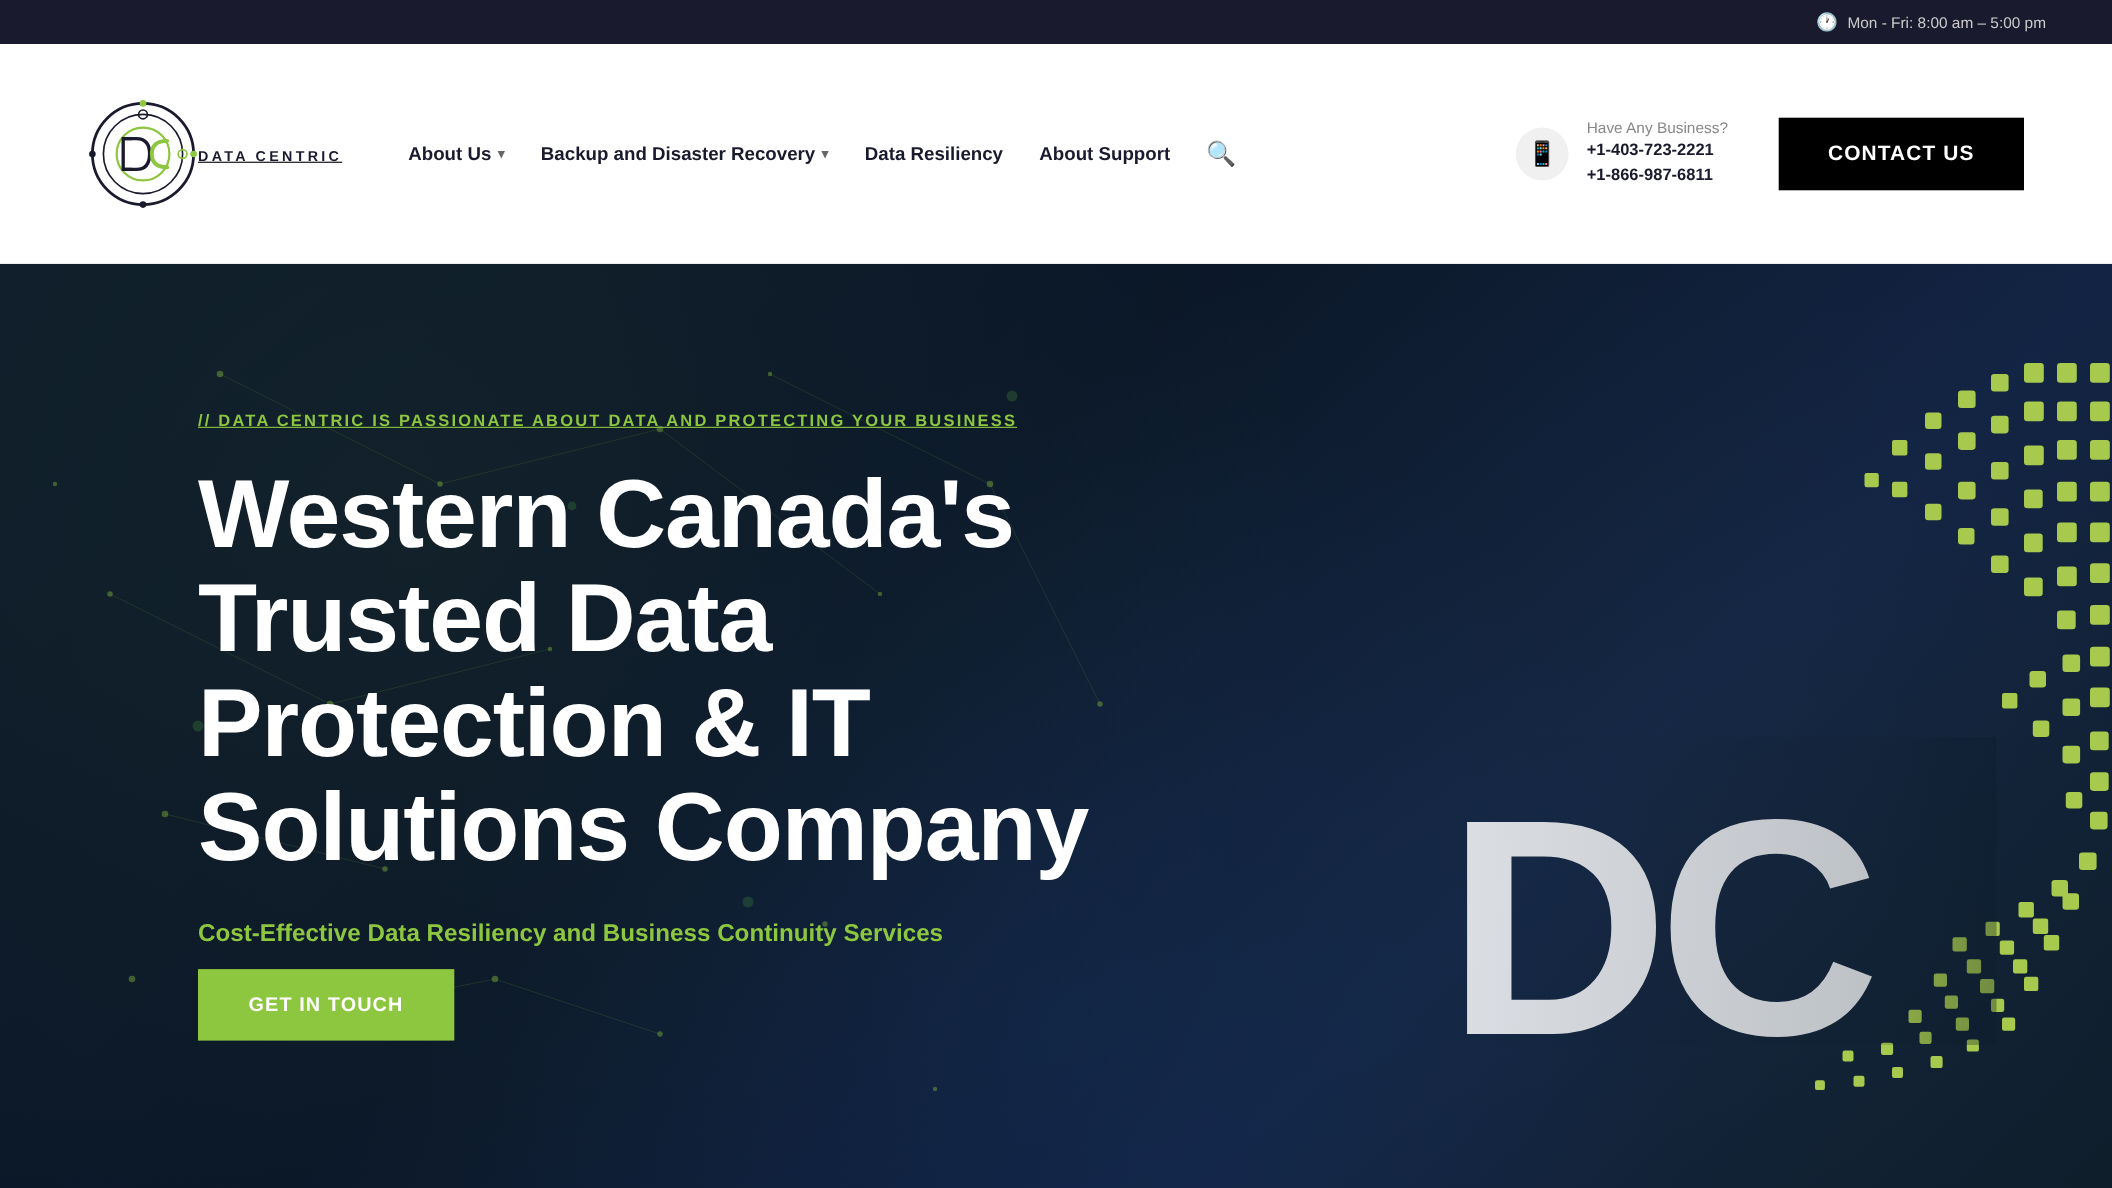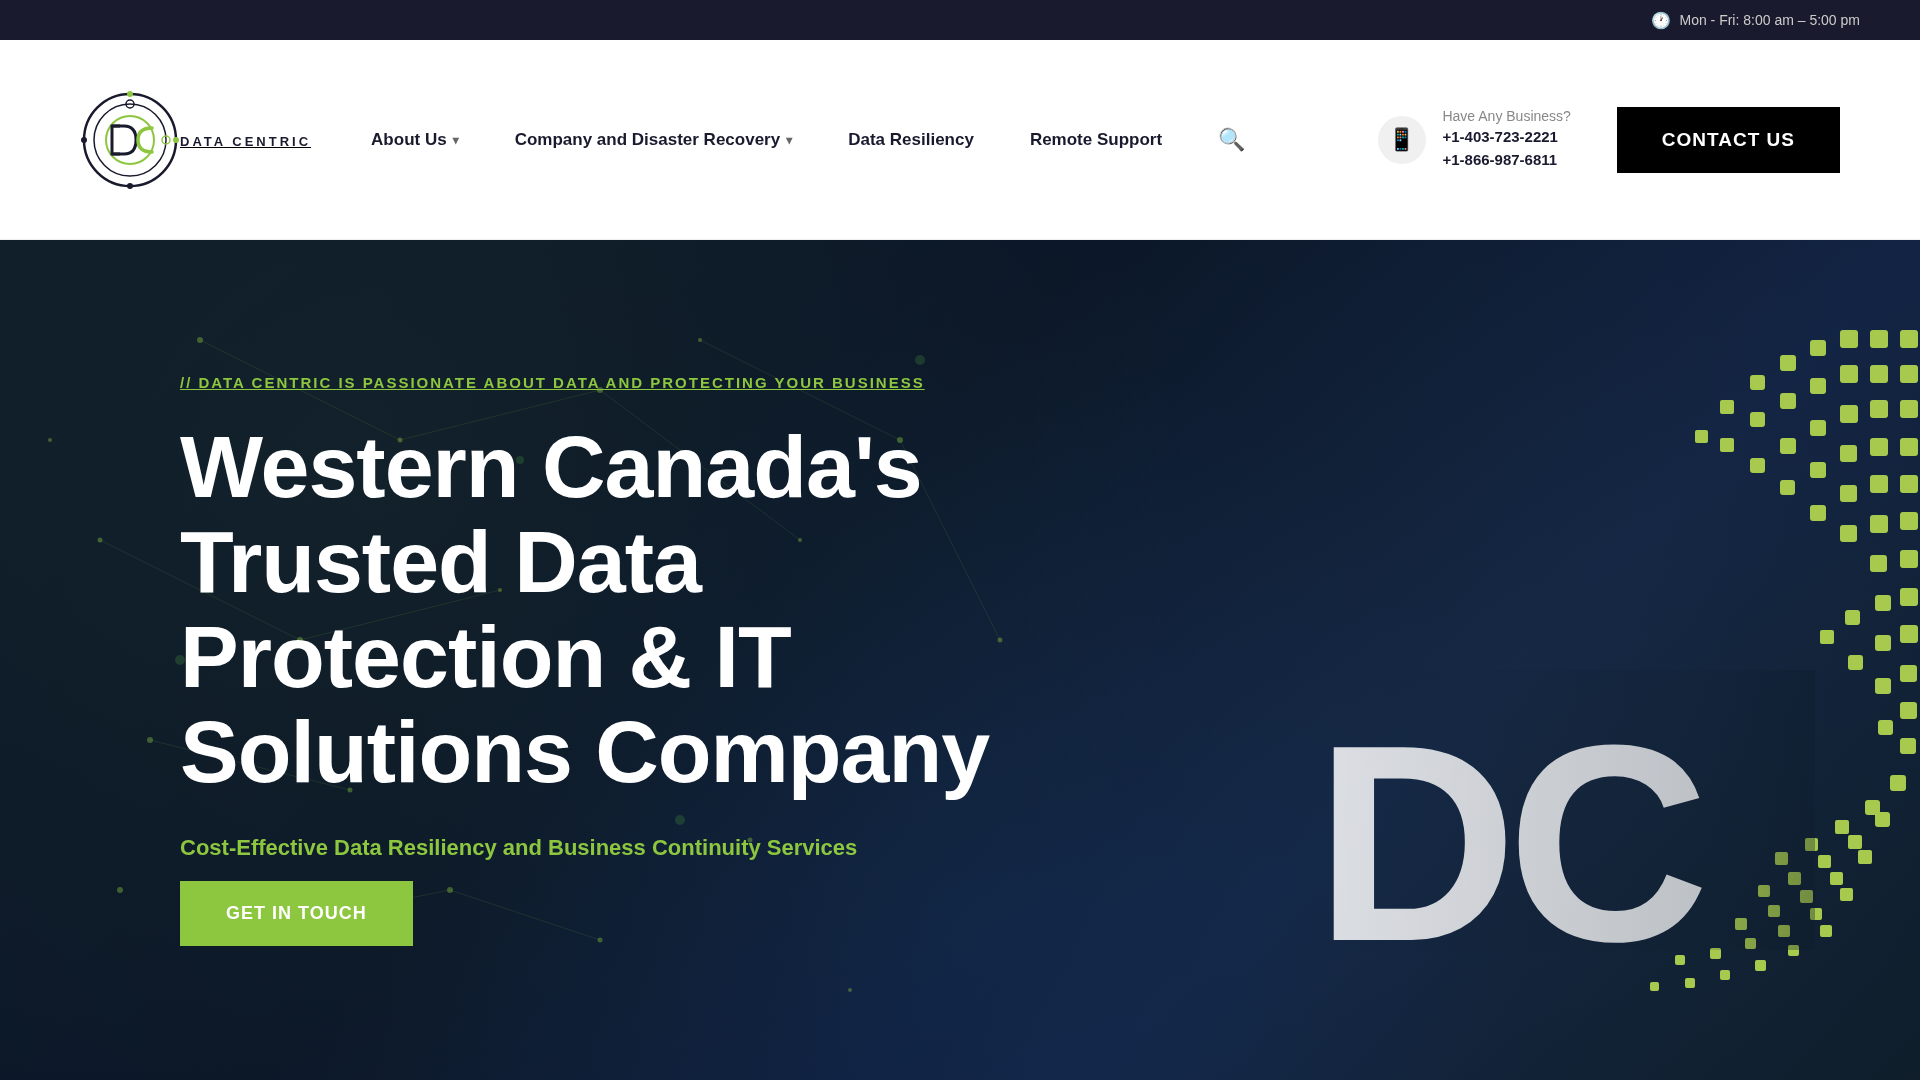--- a/index.html
+++ b/index.html
@@ -55,21 +55,21 @@
       letter-spacing: 3px;
       color: #1a1a2e;
       margin-top: 4px;
       text-transform: uppercase;
     }
 
     
     .nav {
       display: flex;
       align-items: center;
-      gap: 56px;
+      gap: 33px;
       flex: 1;
     }
     .nav-item {
       font-size: 17px;
       color: #1a1a2e;
       font-weight: 600;
       cursor: pointer;
       white-space: nowrap;
       display: flex;
       align-items: center;
@@ -287,28 +287,28 @@
     </svg>
     <span class="logo-text">DATA CENTRIC</span>
   </div>
 
   <nav class="nav">
     <div class="nav-item">
       <span>About Us</span>
       <span class="dropdown-arrow">▾</span>
     </div>
     <div class="nav-item">
-      <span>Company and Disaster Recovery</span>
+      <span>Backup and Disaster Recovery</span>
       <span class="dropdown-arrow">▾</span>
     </div>
     <div class="nav-item">
       <span>Data Resiliency</span>
     </div>
     <div class="nav-item">
-      <span>Remote Support</span>
+      <span>About Support</span>
     </div>
     <button class="search-icon-btn">🔍</button>
   </nav>
 
   <div class="contact-info">
     <div class="phone-icon-wrap">📱</div>
     <div class="contact-text">
       <span class="contact-label">Have Any Business?</span>
       <span class="phone-number">+1-403-723-2221</span>
       <span class="phone-number">+1-866-987-6811</span>

